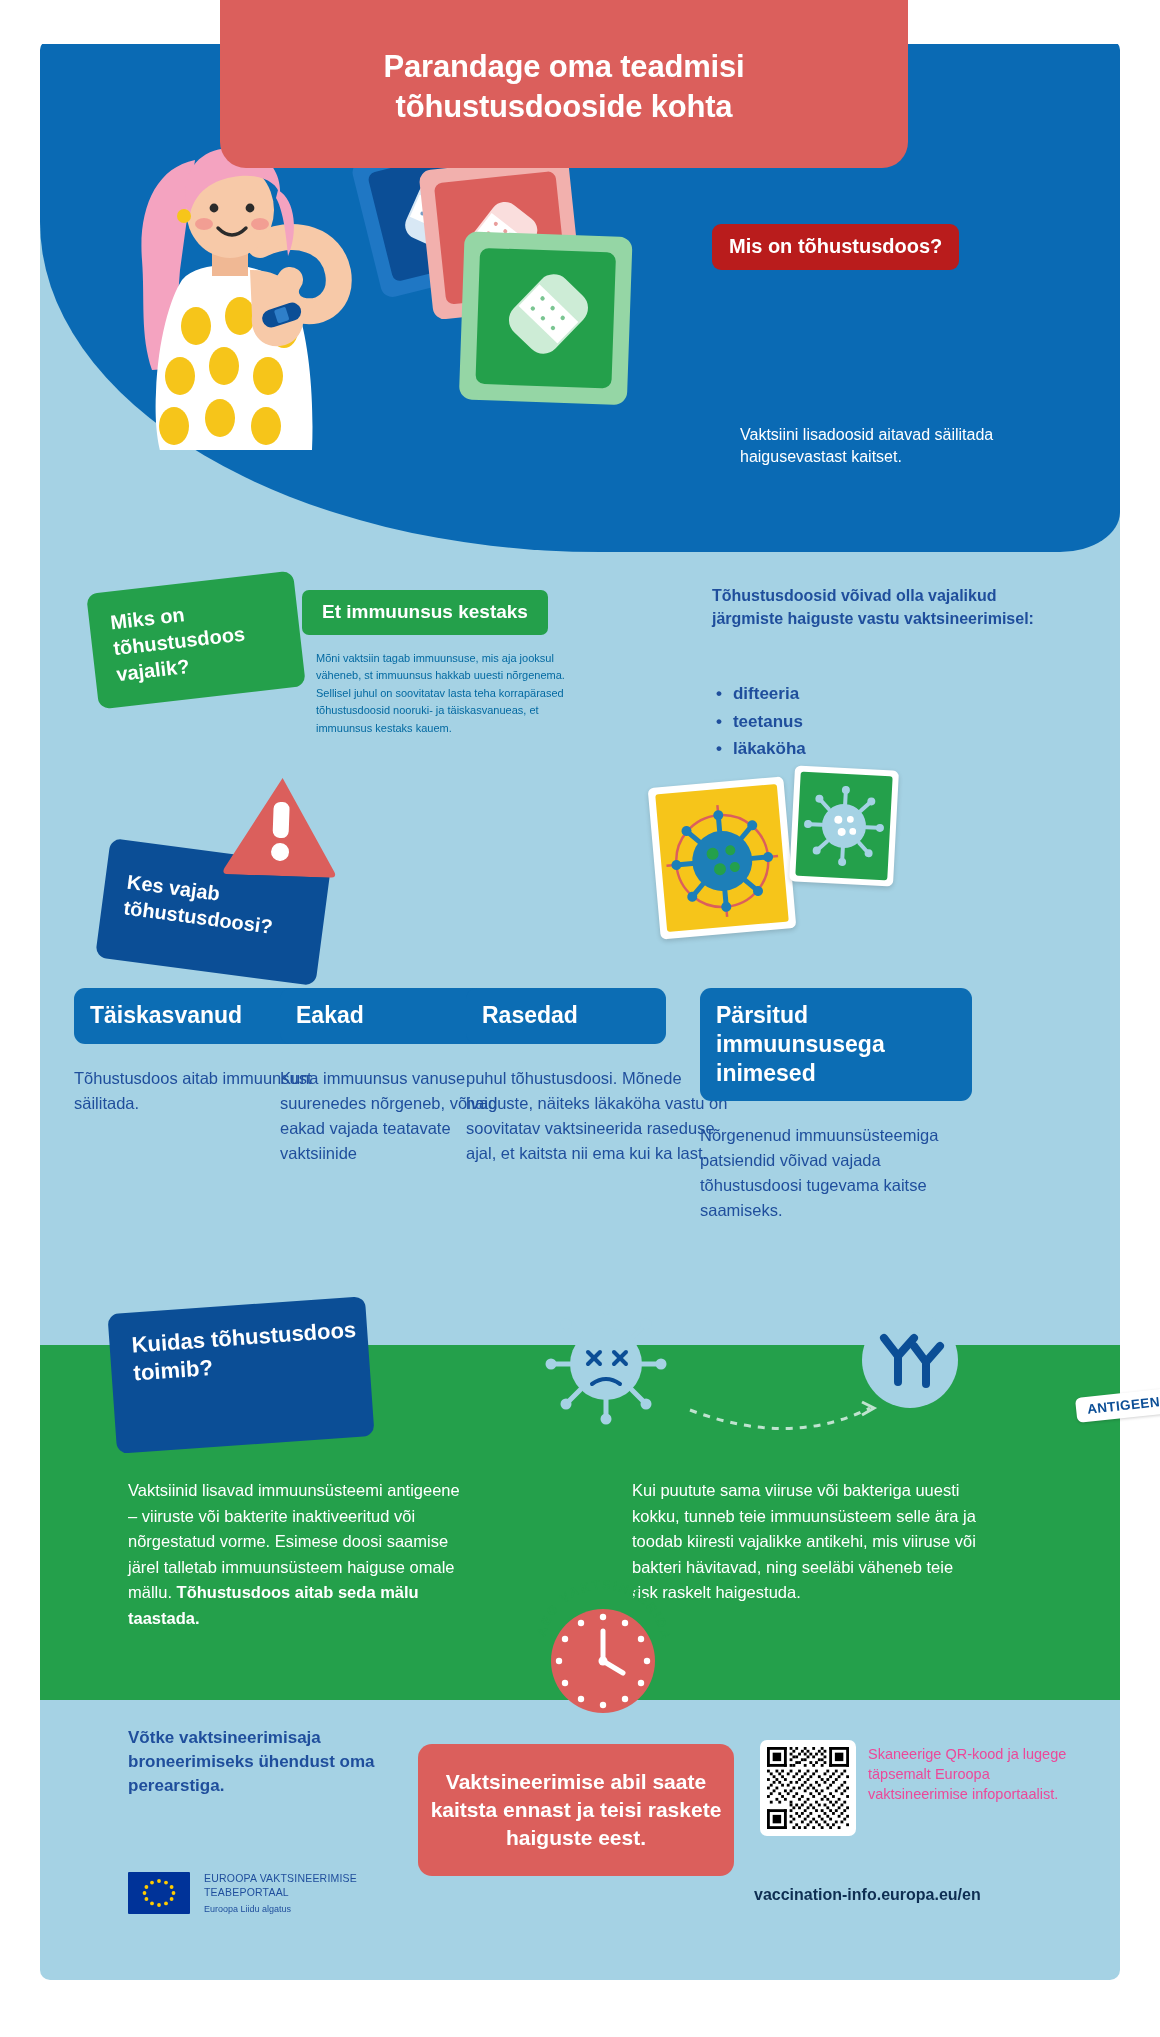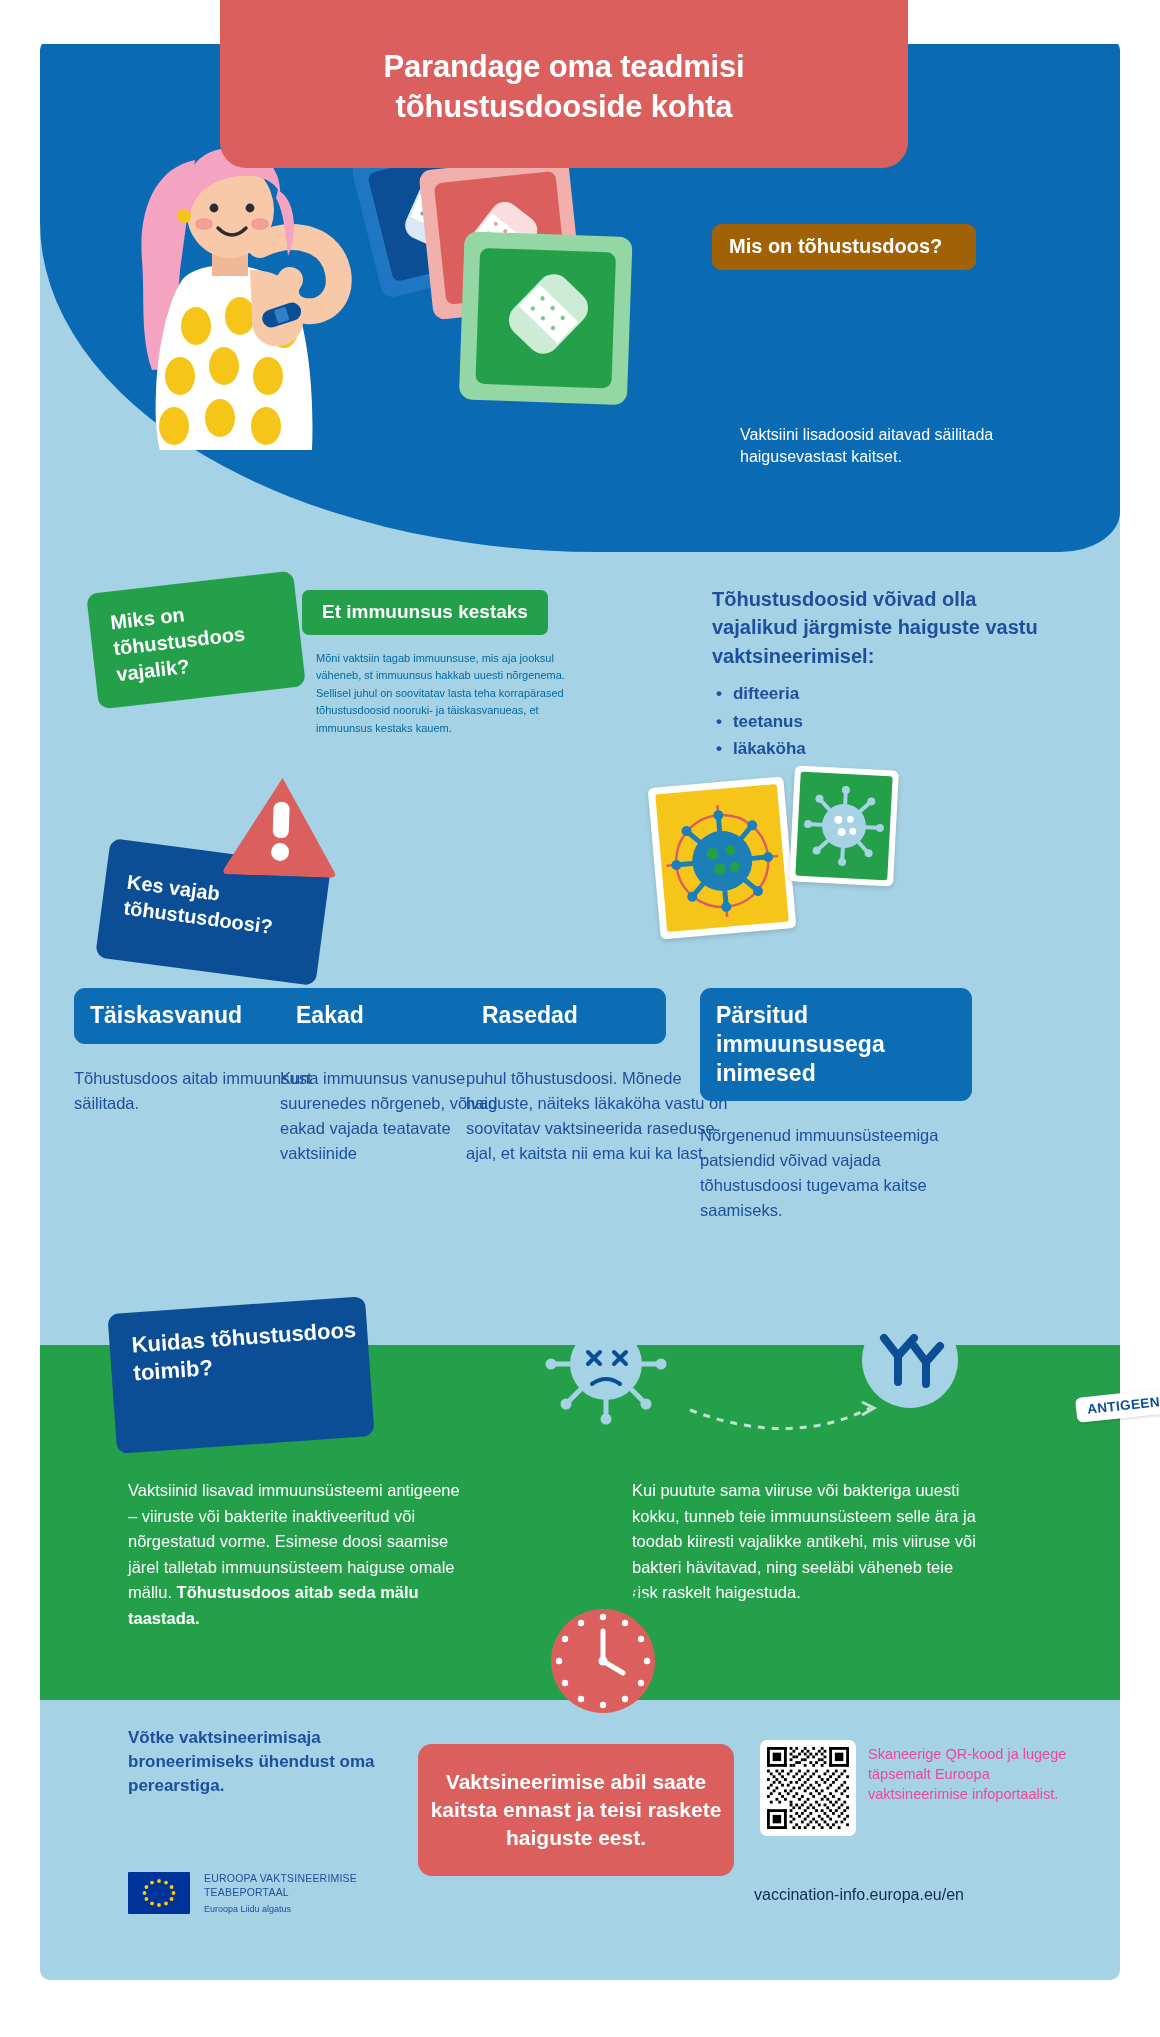--- a/index.html
+++ b/index.html
@@ -54,23 +54,23 @@
     z-index: 20;
   }
   .header-title {
     color: #ffffff; font-size: 31px; font-weight: bold;
     line-height: 1.28; text-align: center; letter-spacing: -0.2px;
     padding-top: 16px;
   }
   
   .s1-badge {
     position: absolute; left: 672px; top: 224px;
-    background: #a16207; color: #fff;
+    background: #b91c1c; color: #fff;
     font-size: 20px; font-weight: bold;
-    padding: 11px 34px 12px 17px; border-radius: 9px;
+    padding: 11px 17px 12px 17px; border-radius: 9px;
     z-index: 12;
   }
   .s1-lead {
     position: absolute; left: 672px; top: 283px; width: 342px;
     color: #ffffff; font-size: 18.5px; font-weight: bold; line-height: 1.30;
     z-index: 12;
   }
   .s1-sub {
     position: absolute; left: 672px; top: 424px; width: 346px;
     color: #ffffff; font-size: 16px; line-height: 1.38;
@@ -95,21 +95,21 @@
     font-size: 19px; font-weight: bold;
     padding: 11px 20px 12px 20px; border-radius: 7px;
     z-index: 8;
   }
   .s2-body {
     position: absolute; left: 276px; top: 650px; width: 258px;
     color: #0369a1; font-size: 11px; line-height: 1.58;
   }
   .s2-right-head {
     position: absolute; left: 672px; top: 585px; width: 330px;
-    color: #1f4e9c; font-size: 20px; font-weight: bold; line-height: 1.42;
+    color: #1f4e9c; font-size: 16px; font-weight: bold; line-height: 1.42;
   }
   .s2-list {
     position: absolute; left: 676px; top: 680px;
     color: #1f4e9c; font-size: 17px; font-weight: bold; line-height: 1.62;
     list-style: none;
   }
   .s2-list li::before { content: "\2022"; padding-right: 11px; }
   
   .warn {
     position: absolute; left: 182px; top: 772px;
@@ -205,21 +205,21 @@
     position: absolute; left: 720px; top: 1740px;
     width: 96px; height: 96px; background: #fff; border-radius: 7px;
     padding: 7px; z-index: 12;
   }
   .qr-right {
     position: absolute; left: 828px; top: 1744px; width: 200px;
     color: #ec4899; font-size: 14.5px; line-height: 1.38; z-index: 12;
   }
   .url {
     position: absolute; left: 714px; top: 1886px;
-    color: #0e2e52; font-size: 16px; font-weight: normal; z-index: 12;
+    color: #0e2e52; font-size: 16px; font-weight: bold; z-index: 12;
   }
   
   .woman { position: absolute; left: 60px; top: 130px; width: 300px; height: 320px; z-index: 14; }
   .plasters { position: absolute; left: 300px; top: 130px; width: 320px; height: 300px; z-index: 13; }
 </style>
 </head>
 <body>
 
 <div class="poster">
 

